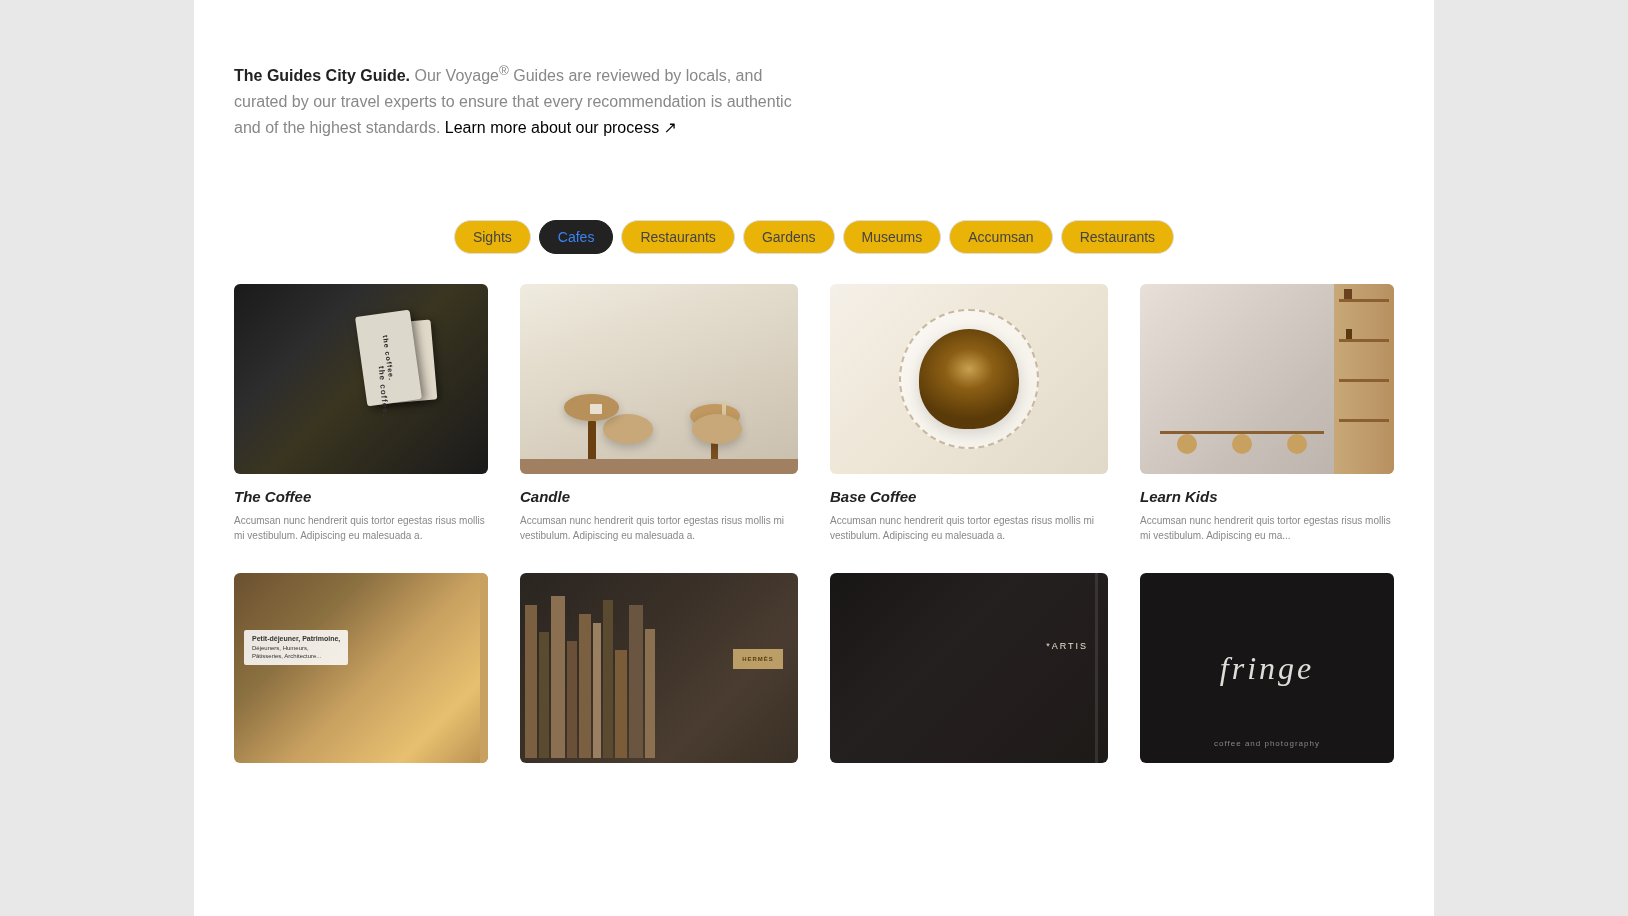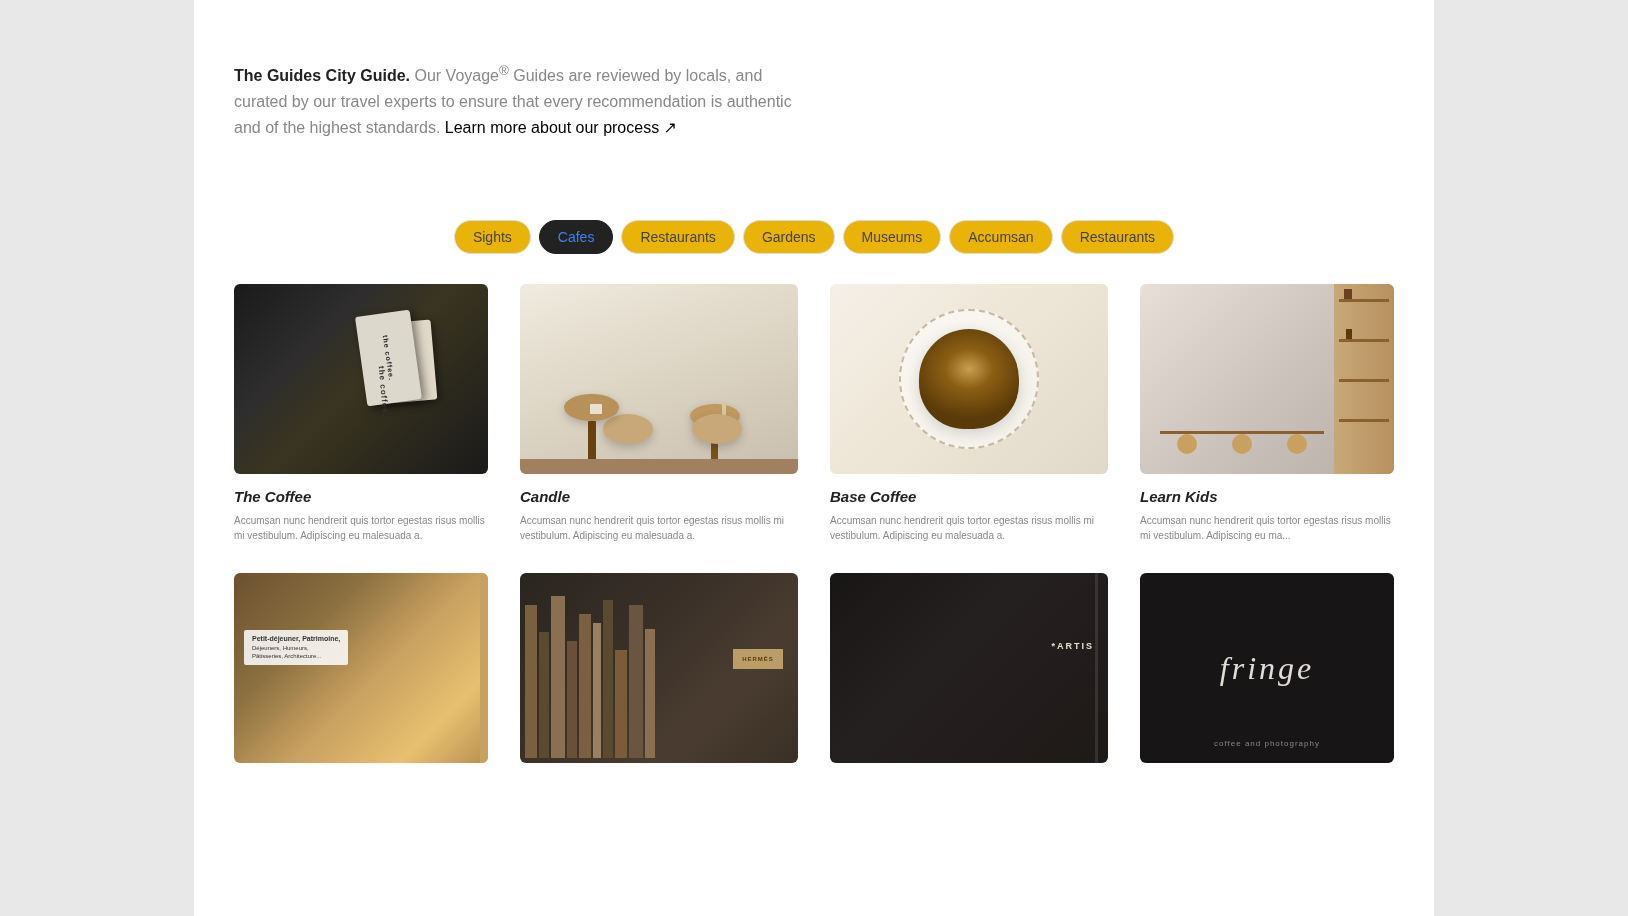--- a/index.html
+++ b/index.html
@@ -335,21 +335,21 @@
           <div style="position:absolute; right:15px; top:40%; width:50px; height:20px; background:rgba(200,170,110,0.9); display:flex; align-items:center; justify-content:center;">
             <span style="font-size:6px; color:#5a3a10; font-weight:700; letter-spacing:1px;">HERMÈS</span>
           </div>
         </div>
         <div class="card-title"></div>
       </div>
 
       <div class="card">
         <div class="card-image" style="background: linear-gradient(135deg, #181515 0%, #252020 40%, #1e1a18 100%); position:relative; overflow:hidden;">
 
-          <div style="position:absolute; right:14px; top:35%; font-size:10px; font-weight:700; color:#e8e0d0; letter-spacing:2px; transform:rotate(0deg);">
+          <div style="position:absolute; right:20px; top:35%; font-size:10px; font-weight:400; color:#e8e0d0; letter-spacing:2px; transform:rotate(0deg);">
             <span style="font-size:9px;">*ARTIS</span>
           </div>
           <div style="position:absolute; right:10px; top:0; bottom:0; width:3px; background:rgba(255,255,255,0.1);"></div>
         </div>
         <div class="card-title"></div>
       </div>
 
       <div class="card" style="padding-right:40px;">
         <div class="card-image" style="background: #171515; position:relative; overflow:hidden; display:flex; align-items:center; justify-content:center; flex-direction:column;">
           <div style="font-size:32px; color:#e0ddd8; font-weight:300; letter-spacing:3px; font-style:italic; font-family: Georgia, serif;">fringe</div>

